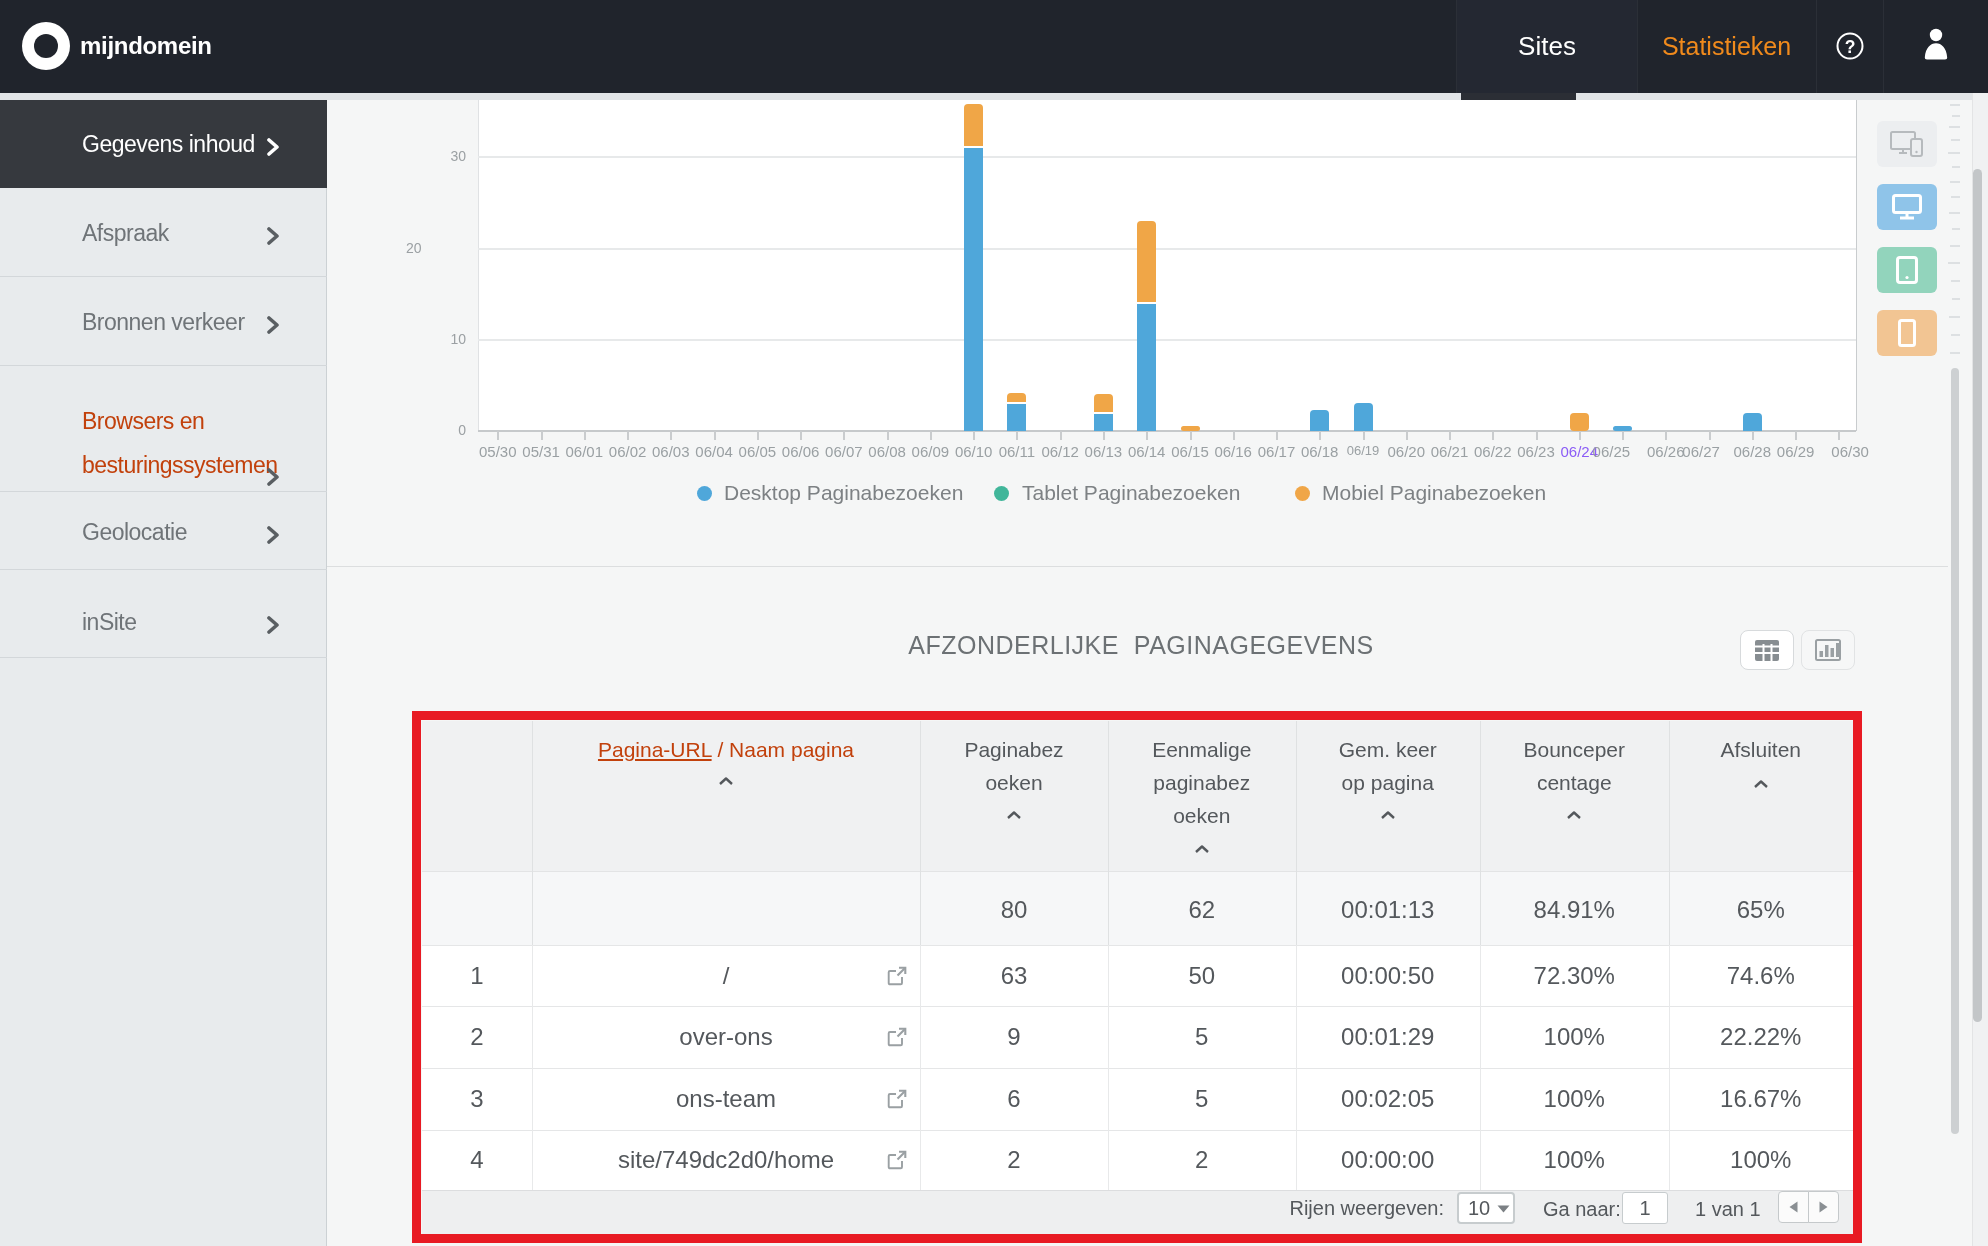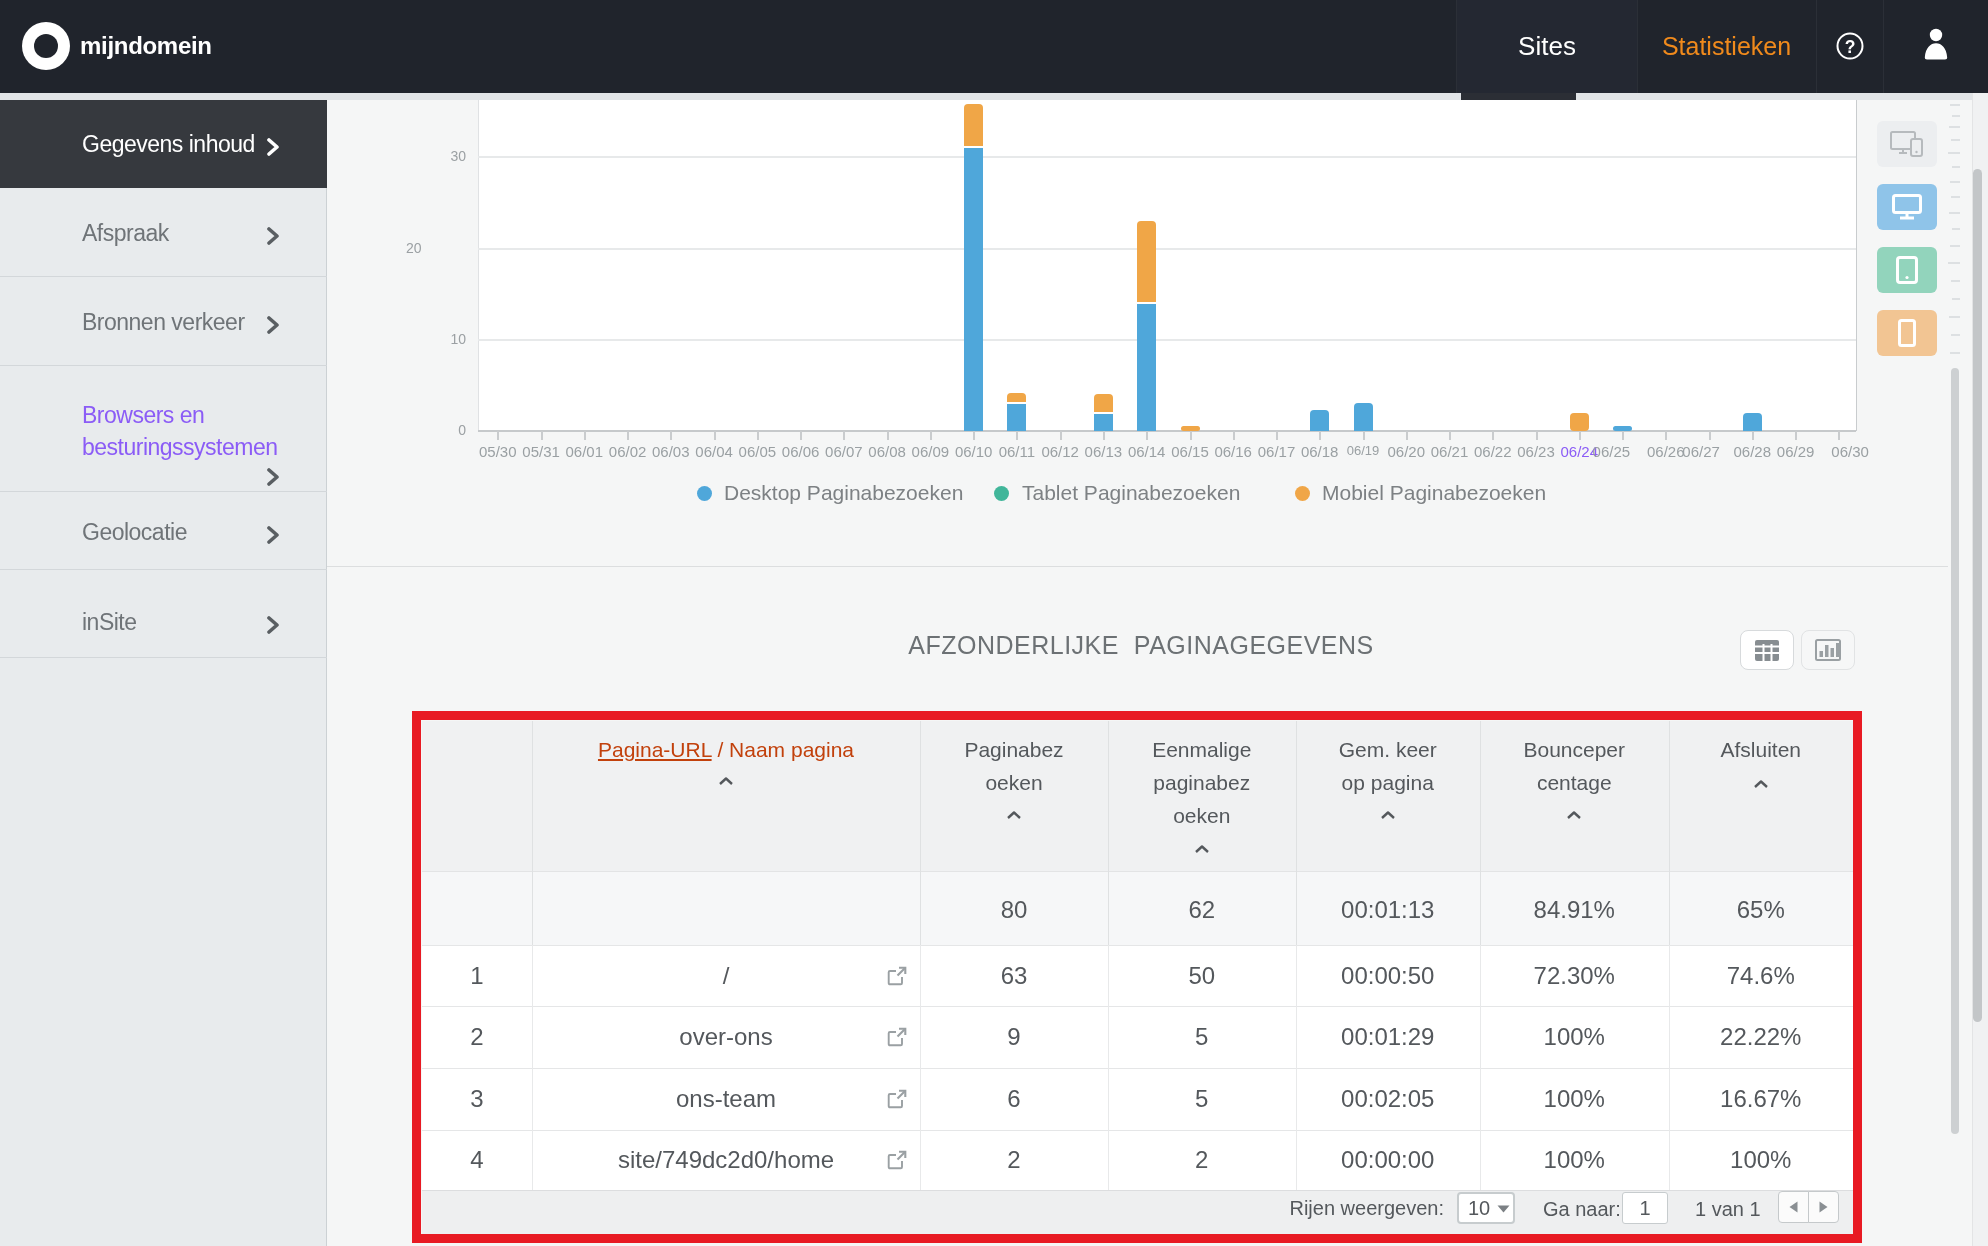--- a/index.html
+++ b/index.html
@@ -44,21 +44,21 @@
 <div class="abs" style="left:0;top:100px;width:327px;height:1146px;background:#e8ebed;border-right:1px solid #ccd1d4"></div>
 <div class="abs" style="left:0;top:100px;width:327px;height:88px;background:#36393e"></div>
 <div class="abs" style="left:82px;top:131px;width:230px;white-space:nowrap;color:#fff;font-size:23px;letter-spacing:-0.5px">Gegevens inhoud</div>
 <div class="abs" style="left:0;top:276px;width:327px;height:1px;background:#d3d7da"></div>
 <div class="abs" style="left:0;top:365px;width:327px;height:1px;background:#d3d7da"></div>
 <div class="abs" style="left:0;top:491px;width:327px;height:1px;background:#d3d7da"></div>
 <div class="abs" style="left:0;top:569px;width:327px;height:1px;background:#d3d7da"></div>
 <div class="abs" style="left:0;top:657px;width:327px;height:1px;background:#d3d7da"></div>
 <div class="abs" style="left:82px;top:220px;color:#6f7478;font-size:23px;letter-spacing:-0.5px;white-space:nowrap">Afspraak</div>
 <div class="abs" style="left:82px;top:309px;color:#6f7478;font-size:23px;letter-spacing:-0.5px;white-space:nowrap">Bronnen verkeer</div>
-<div class="abs" style="left:82px;top:399px;width:230px;color:#8b5cf6;font-size:23px;letter-spacing:-0.5px;line-height:32px">Browsers en besturingssystemen</div>
+<div class="abs" style="left:82px;top:399px;width:230px;color:#c2410c;font-size:23px;letter-spacing:-0.5px;line-height:44px">Browsers en besturingssystemen</div>
 <div class="abs" style="left:82px;top:519px;color:#6f7478;font-size:23px;letter-spacing:-0.5px;white-space:nowrap">Geolocatie</div>
 <div class="abs" style="left:82px;top:609px;color:#6f7478;font-size:23px;letter-spacing:-0.5px;white-space:nowrap">inSite</div>
 
 <svg class="abs" style="left:266px;top:138px" width="14" height="18" viewBox="0 0 14 18">
     <path d="M3 2 L11 9 L3 16" fill="none" stroke="#fff" stroke-width="3.6" stroke-linecap="round" stroke-linejoin="round"></path>
   </svg>
 <svg class="abs" style="left:266px;top:227px" width="14" height="18" viewBox="0 0 14 18">
     <path d="M3 2 L11 9 L3 16" fill="none" stroke="#595e62" stroke-width="3.6" stroke-linecap="round" stroke-linejoin="round"></path>
   </svg>
 <svg class="abs" style="left:266px;top:316px" width="14" height="18" viewBox="0 0 14 18">

